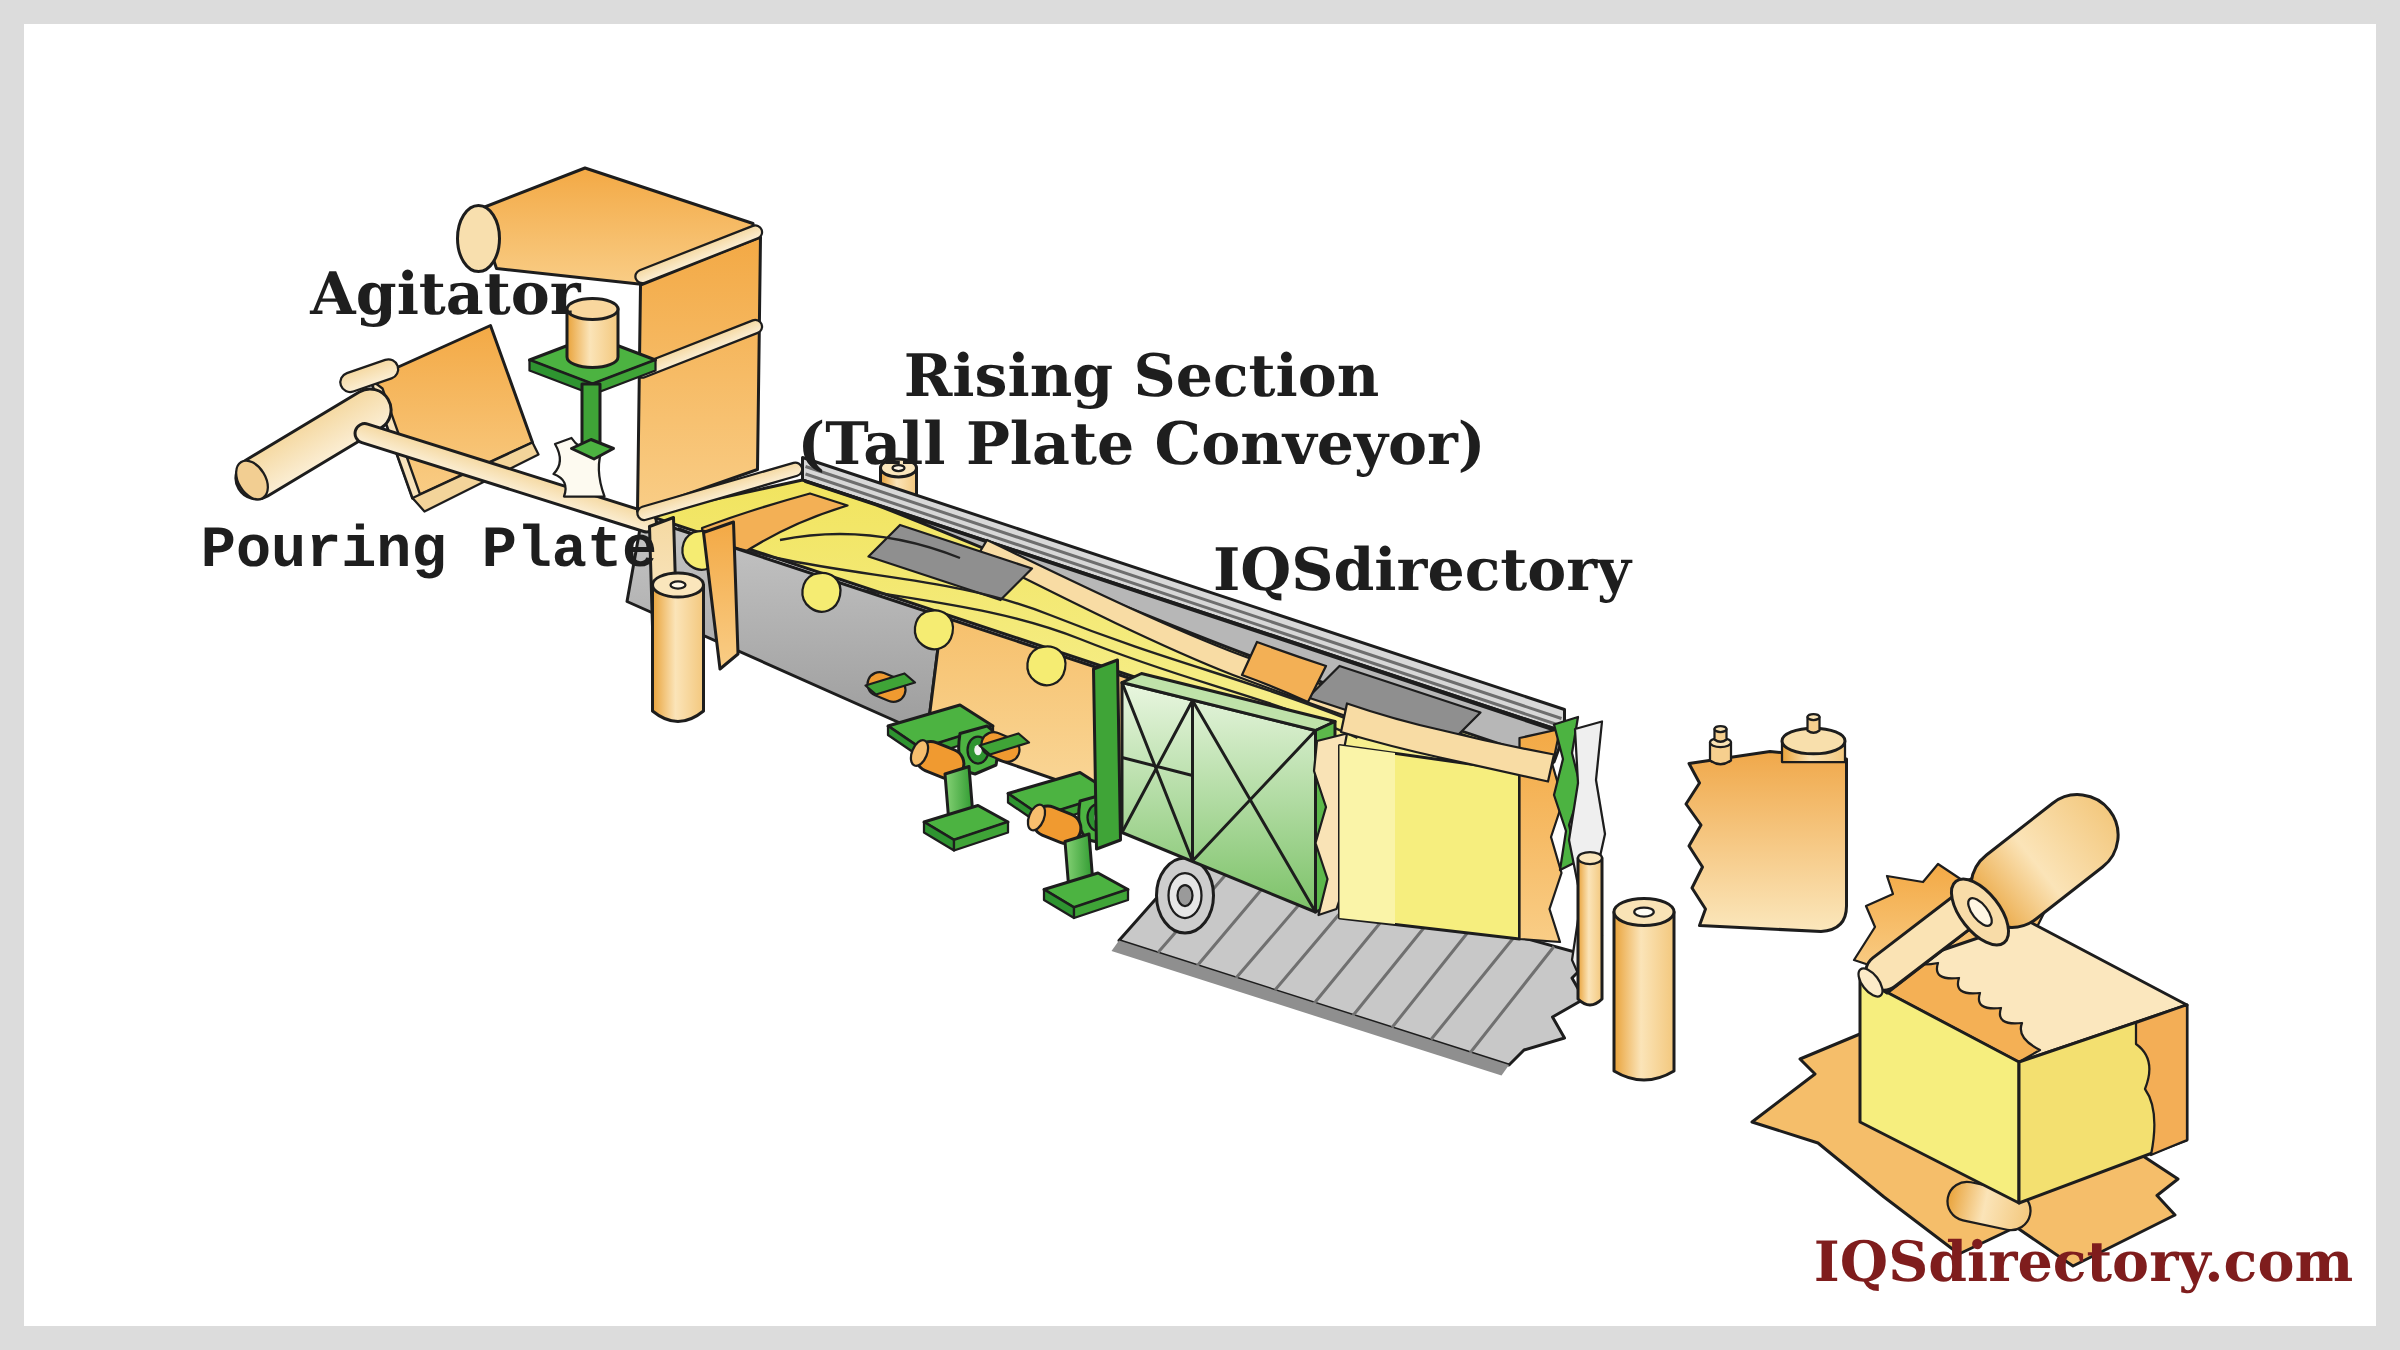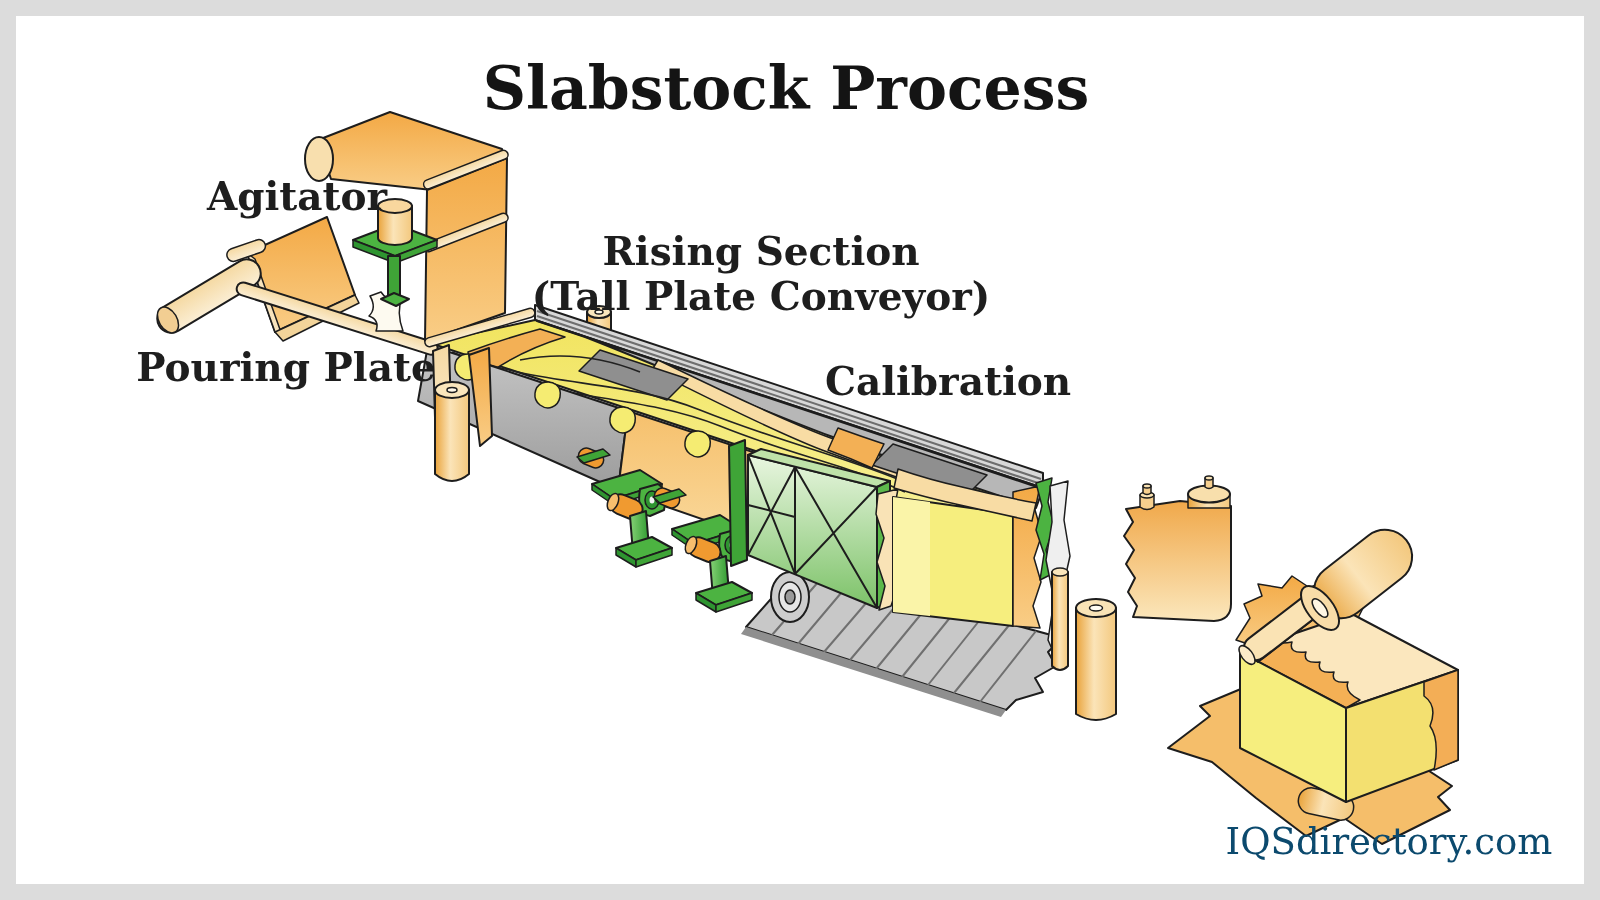--- a/index.html
+++ b/index.html
@@ -2,21 +2,21 @@
 <html><head>
 <meta charset="utf-8">
 <style>
   html,body{margin:0;padding:0;}
   .page{width:1600px;height:900px;background:#dcdcdc;box-sizing:border-box;padding:16px;font-family:"DejaVu Serif","Liberation Serif",serif;}
   .inner{position:relative;width:100%;height:100%;background:#ffffff;overflow:hidden;}
   .layer{position:absolute;left:-16px;top:-16px;width:1600px;height:900px;}
   .art{position:absolute;inset:0;}
   .lbl{position:absolute;transform:translate(-50%,-50%);color:#1e1e1e;font-weight:600;font-size:39px;line-height:1.16;text-align:center;white-space:nowrap;}
   .title{position:absolute;transform:translate(-50%,-50%);color:#141414;font-weight:600;font-size:60px;white-space:nowrap;}
-  .watermark{position:absolute;transform:translate(-50%,-50%);color:#0c4a6e;font-weight:400;font-size:37px;white-space:nowrap;}
+  .watermark{position:absolute;transform:translate(-50%,-50%);color:#7f1d1d;font-weight:700;font-size:37px;white-space:nowrap;}
   .o{stroke:#1d1d1d;stroke-width:2;stroke-linejoin:round;stroke-linecap:round;}
   .thin{stroke:#1d1d1d;stroke-width:1.5;stroke-linejoin:round;}
   .flow{stroke:#222;stroke-width:1.6;fill:none;}
 </style>
 </head>
 <body>
 
 <div class="page">
   <div class="inner">
     <div class="layer">
@@ -251,33 +251,32 @@
           <g transform="rotate(-38 1363 574)">
               <rect class="o" x="1308" y="547" width="110" height="54" rx="27" fill="url(#gRoll)"></rect>
             </g>
           <g transform="rotate(-38 1320 608)">
             <ellipse class="o" cx="1320" cy="608" rx="13" ry="26" fill="#F8DCA8"></ellipse>
             <ellipse class="thin" cx="1320" cy="608" rx="5" ry="11" fill="#FFF6E3"></ellipse>
           </g>
         </g>
       </svg>
 
-      <div class="title" style="left:786px;top:88px;">Slabstock Process</div>
 
       <div class="lbl" style="left:297px;top:197px;">Agitator</div>
 
-      <div class="lbl" style="left:286px;top:368px;">Pouring Plate</div>
+      <div class="lbl" style="left:286px;top:368px;font-family:Liberation Mono, monospace;">Pouring Plate</div>
 
       <div class="lbl" style="left:761px;top:274px;line-height:45px;">
         <div>Rising Section</div>
         <div>(Tall Plate Conveyor)</div>
       </div>
 
       <div class="lbl" style="left:948px;top:381px;line-height:37px;">
-        <div>Calibration</div>
+        <div>IQSdirectory</div>
       </div>
 
 
 
       <div class="watermark" style="left:1389px;top:841px;">IQSdirectory.com</div>
 
     </div>
   </div>
 </div>
 

